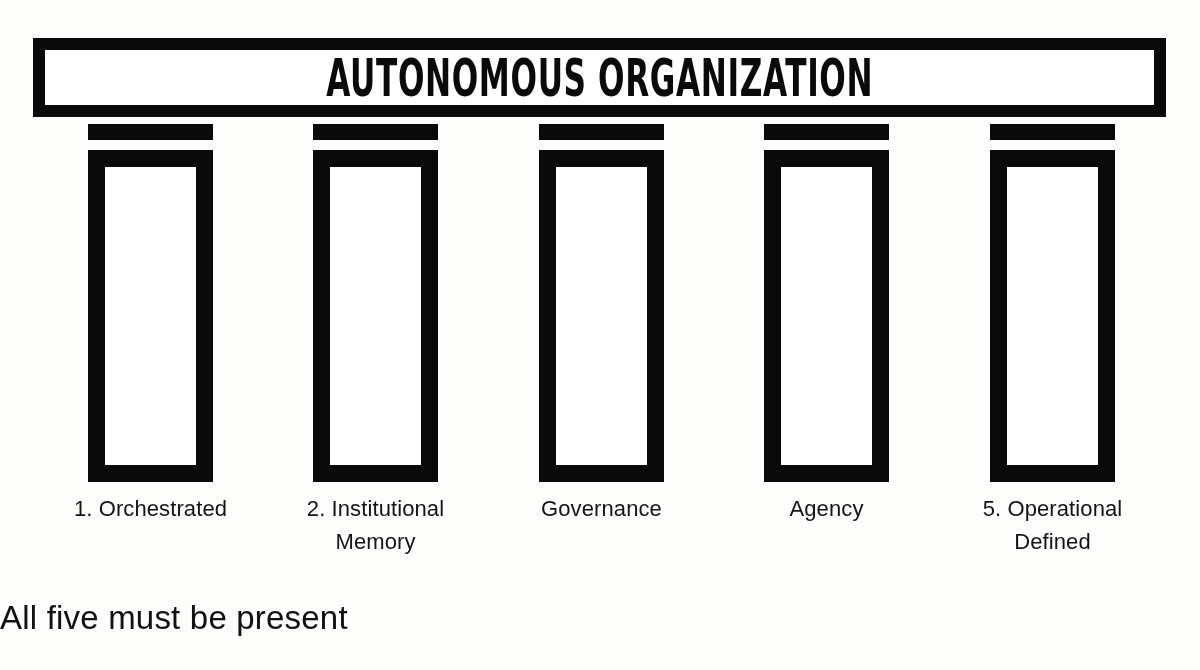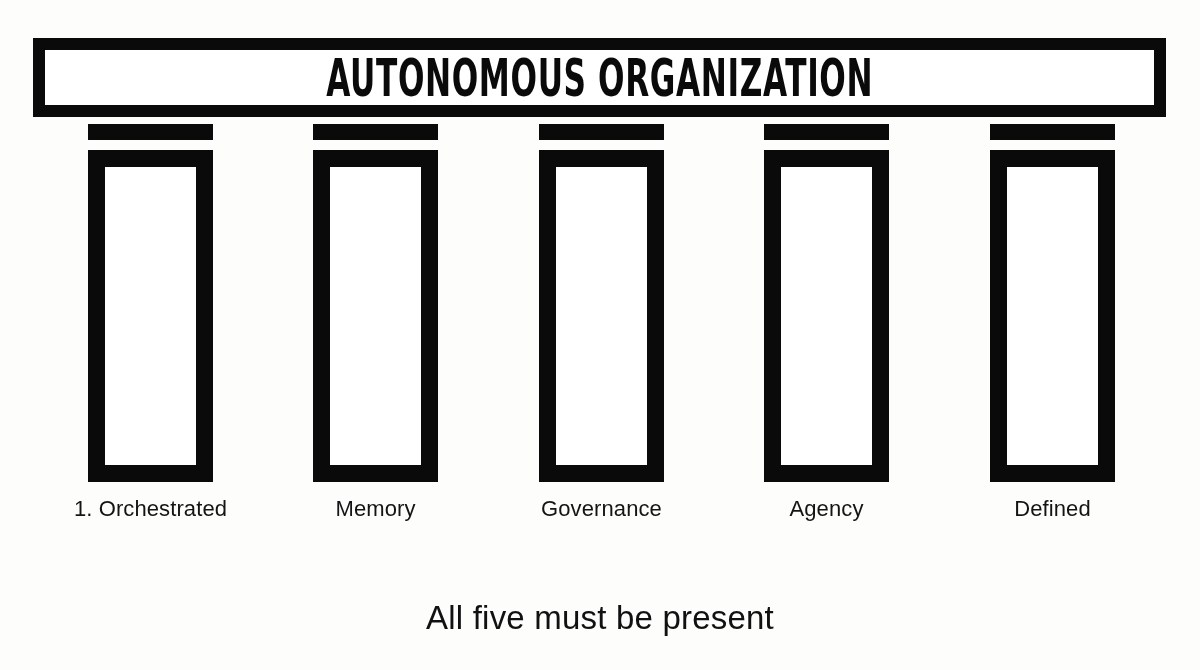--- a/index.html
+++ b/index.html
@@ -88,21 +88,21 @@
   }
   .pillar-label .line1 { display: block; }
   .pillar-label .line2 { display: block; }
 
   
   .caption {
     position: absolute;
     left: 0;
     top: 596px;
     width: 1200px;
-    text-align: center;
+    text-align: left;
     font-family: "Liberation Sans", sans-serif;
     font-size: 33px;
     line-height: 44px;
     color: #111111;
     letter-spacing: 0.2px;
   }
 </style>
 </head>
 <body>
 
@@ -117,20 +117,21 @@
     <div class="pillar-shaft"></div>
     <div class="pillar-label">
       <span class="line1">1. Orchestrated</span>
     </div>
   </div>
 
   <div class="pillar" style="left:313px;">
     <div class="pillar-capital"></div>
     <div class="pillar-shaft"></div>
     <div class="pillar-label">
+      <span class="line1">2. Institutional</span>
       <span class="line2">Memory</span>
     </div>
   </div>
 
   <div class="pillar" style="left:539px;">
     <div class="pillar-capital"></div>
     <div class="pillar-shaft"></div>
     <div class="pillar-label">
       <span class="line2">Governance</span>
     </div>
@@ -141,19 +142,20 @@
     <div class="pillar-shaft"></div>
     <div class="pillar-label">
       <span class="line2">Agency</span>
     </div>
   </div>
 
   <div class="pillar" style="left:990px;">
     <div class="pillar-capital"></div>
     <div class="pillar-shaft"></div>
     <div class="pillar-label">
+      <span class="line1">5. Operational</span>
       <span class="line2">Defined</span>
     </div>
   </div>
 
   <div class="caption">All five must be present</div>
 
 </div>
 
 </body></html>

